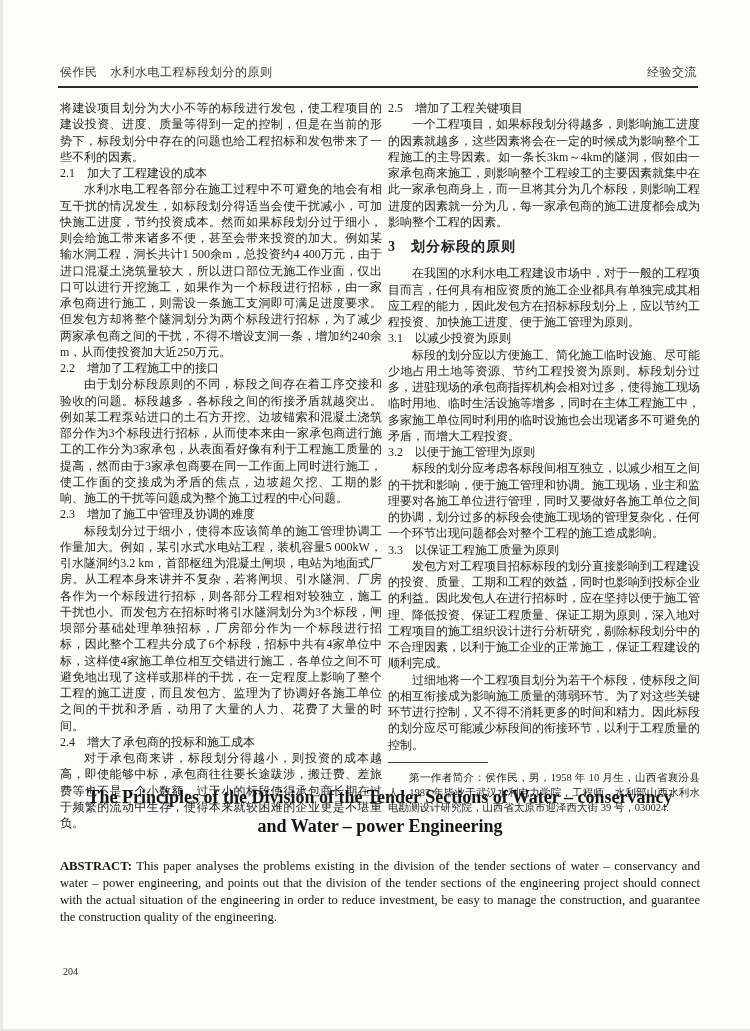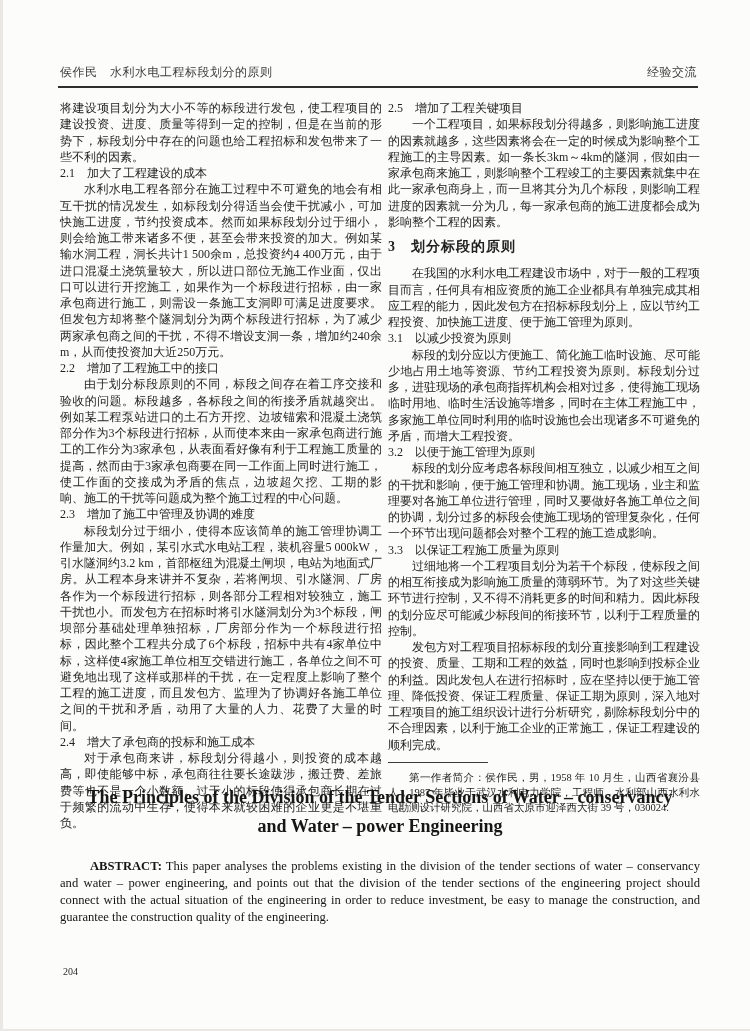--- a/index.html
+++ b/index.html
@@ -104,21 +104,21 @@
     margin-top: 17px;
     font-size: 12.6px;
     line-height: 17px;
     text-align: justify;
   }
   .en-keywords {
     font-size: 12.6px;
     line-height: 17px;
     text-align: justify;
   }
-  .en-label { font-weight: bold; margin-left: 30px; }
+  .en-label { font-weight: bold; }
   .pagenum {
     position: absolute;
     left: 60px;
     top: 966px;
     font-size: 10px;
     color: #2a2a2a;
     text-align: center;
   }
 </style>
 </head>
@@ -147,22 +147,22 @@
   <div class="col col-right">
     <h4 class="subhead">2.5　增加了工程关键项目</h4>
     <p>一个工程项目，如果标段划分得越多，则影响施工进度的因素就越多，这些因素将会在一定的时候成为影响整个工程施工的主导因素。如一条长3km～4km的隧洞，假如由一家承包商来施工，则影响整个工程竣工的主要因素就集中在此一家承包商身上，而一旦将其分为几个标段，则影响工程进度的因素就一分为几，每一家承包商的施工进度都会成为影响整个工程的因素。</p>
     <h3 class="chapterhead">3　划分标段的原则</h3>
     <p>在我国的水利水电工程建设市场中，对于一般的工程项目而言，任何具有相应资质的施工企业都具有单独完成其相应工程的能力，因此发包方在招标标段划分上，应以节约工程投资、加快施工进度、便于施工管理为原则。</p>
     <h4 class="subhead">3.1　以减少投资为原则</h4>
     <p>标段的划分应以方便施工、简化施工临时设施、尽可能少地占用土地等资源、节约工程投资为原则。标段划分过多，进驻现场的承包商指挥机构会相对过多，使得施工现场临时用地、临时生活设施等增多，同时在主体工程施工中，多家施工单位同时利用的临时设施也会出现诸多不可避免的矛盾，而增大工程投资。</p>
     <h4 class="subhead">3.2　以便于施工管理为原则</h4>
     <p>标段的划分应考虑各标段间相互独立，以减少相互之间的干扰和影响，便于施工管理和协调。施工现场，业主和监理要对各施工单位进行管理，同时又要做好各施工单位之间的协调，划分过多的标段会使施工现场的管理复杂化，任何一个环节出现问题都会对整个工程的施工造成影响。</p>
     <h4 class="subhead">3.3　以保证工程施工质量为原则</h4>
+    <p>发包方对工程项目招标标段的划分直接影响到工程建设的投资、质量、工期和工程的效益，同时也影响到投标企业的利益。因此发包人在进行招标时，应在坚持以便于施工管理、降低投资、保证工程质量、保证工期为原则，深入地对工程项目的施工组织设计进行分析研究，剔除标段划分中的不合理因素，以利于施工企业的正常施工，保证工程建设的顺利完成。</p>
     <p>过细地将一个工程项目划分为若干个标段，使标段之间的相互衔接成为影响施工质量的薄弱环节。为了对这些关键环节进行控制，又不得不消耗更多的时间和精力。因此标段的划分应尽可能减少标段间的衔接环节，以利于工程质量的控制。</p>
-    <p>发包方对工程项目招标标段的划分直接影响到工程建设的投资、质量、工期和工程的效益，同时也影响到投标企业的利益。因此发包人在进行招标时，应在坚持以便于施工管理、降低投资、保证工程质量、保证工期为原则，深入地对工程项目的施工组织设计进行分析研究，剔除标段划分中的不合理因素，以利于施工企业的正常施工，保证工程建设的顺利完成。</p>
     <div class="footnote-rule"></div>
     <div class="footnote">
       <p>第一作者简介：侯作民，男，1958 年 10 月生，山西省襄汾县人，1987 年毕业于武汉水利电力学院，工程师，水利部山西水利水电勘测设计研究院，山西省太原市迎泽西大街 39 号，030024.</p>
     </div>
   </div>
 
   <div class="english">
     <h1 class="en-title">The Principles of the Division of the Tender Sections of Water – conservancy and Water – power Engineering</h1>
     <p class="en-abstract"><span class="en-label">ABSTRACT:</span><span> This paper analyses the problems existing in the division of the tender sections of water – conservancy and water – power engineering, and points out that the division of the tender sections of the engineering project should connect with the actual situation of the engineering in order to reduce investment, be easy to manage the construction, and guarantee the construction quality of the engineering.</span></p>
   </div>

